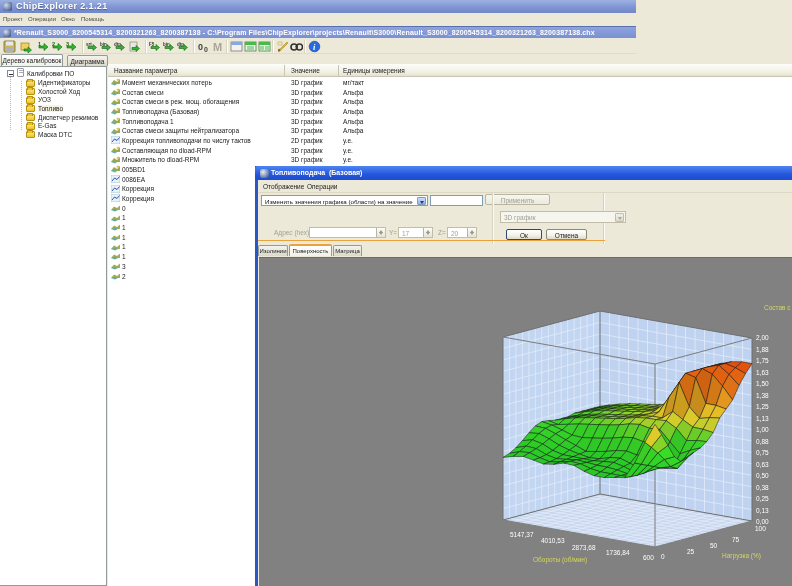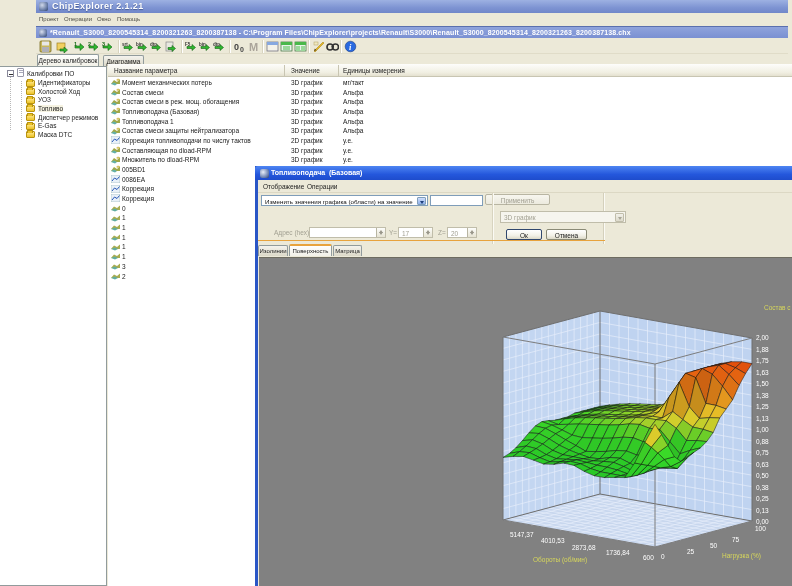--- a/index.html
+++ b/index.html
@@ -1,18 +1,18 @@
 <!DOCTYPE html>
 <html><head><meta charset="utf-8">
 <style>
 *{margin:0;padding:0;box-sizing:border-box;}
 html,body{width:792px;height:586px;overflow:hidden;background:#ece9d8;
  font-family:"Liberation Sans",sans-serif;font-size:6.5px;color:#1a1a1a;}
 .abs{position:absolute;}
-.tb{position:absolute;left:0;width:752px;margin-left:36px;}
+.tb{position:absolute;left:0;width:636px;}
 .icon13{position:absolute;top:2px;width:13px;height:13px;}
 .sep{position:absolute;top:2px;width:2px;height:13px;border-left:1px solid #d8d4c0;border-right:1px solid #fff;}
 .tab{position:absolute;border:1px solid #919b9c;border-bottom:none;border-radius:2px 2px 0 0;background:linear-gradient(#fefefd,#f2f1e8);text-align:center;}
 .itab{background:linear-gradient(#f4f3ee,#dcd9c8);}
 .tree-lbl{position:absolute;white-space:nowrap;}
 .folder{position:absolute;width:9px;height:7px;background:linear-gradient(#ffe894,#edc325);border:1px solid #b89310;border-radius:1px;}
 .folder:before{content:"";position:absolute;left:0;top:-2px;width:4px;height:2px;background:#edc325;border:1px solid #b89310;border-bottom:none;border-radius:1px 1px 0 0;}
 .btn{position:absolute;background:linear-gradient(#ffffff,#f2f1e8 60%,#dcd9c8);border:1px solid #8a8a76;border-radius:2px;text-align:center;color:#1a1a1a;}
 .btnd{background:linear-gradient(#f7f6ef,#eceade);border:1px solid #b8b5a2;color:#a2a092;}
 .inp{position:absolute;background:#fff;border:1px solid #7f9db9;}

